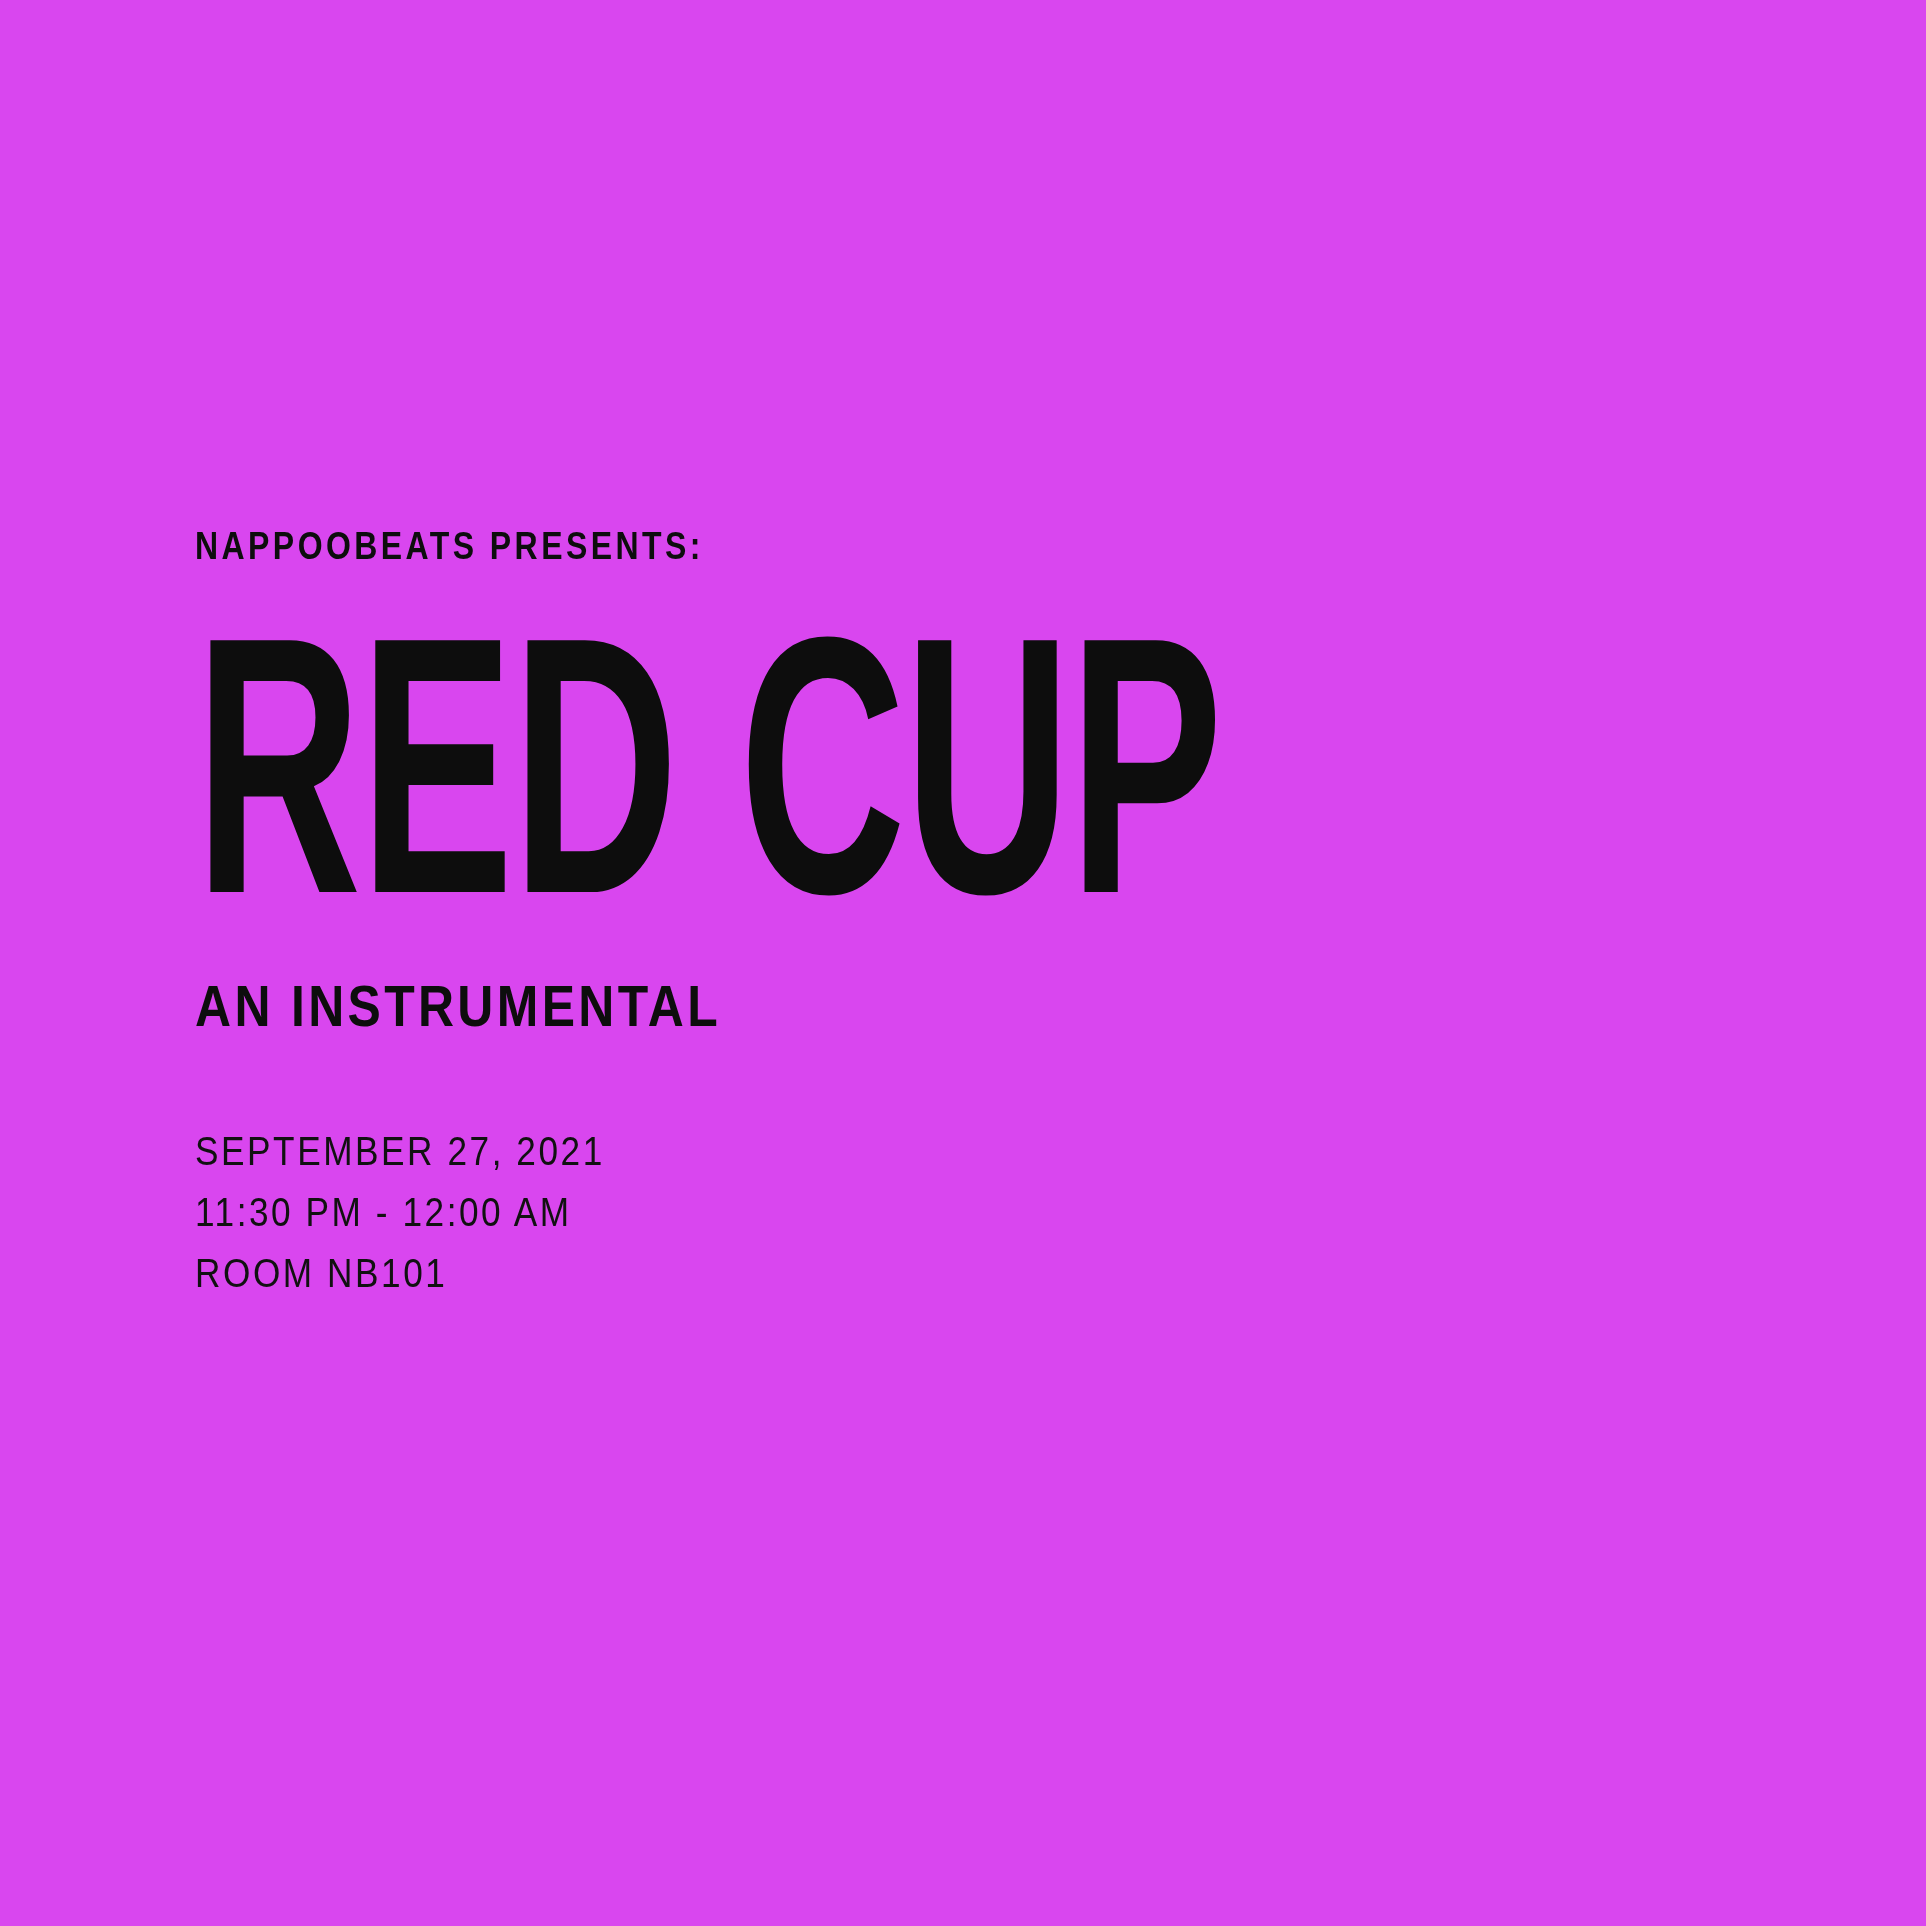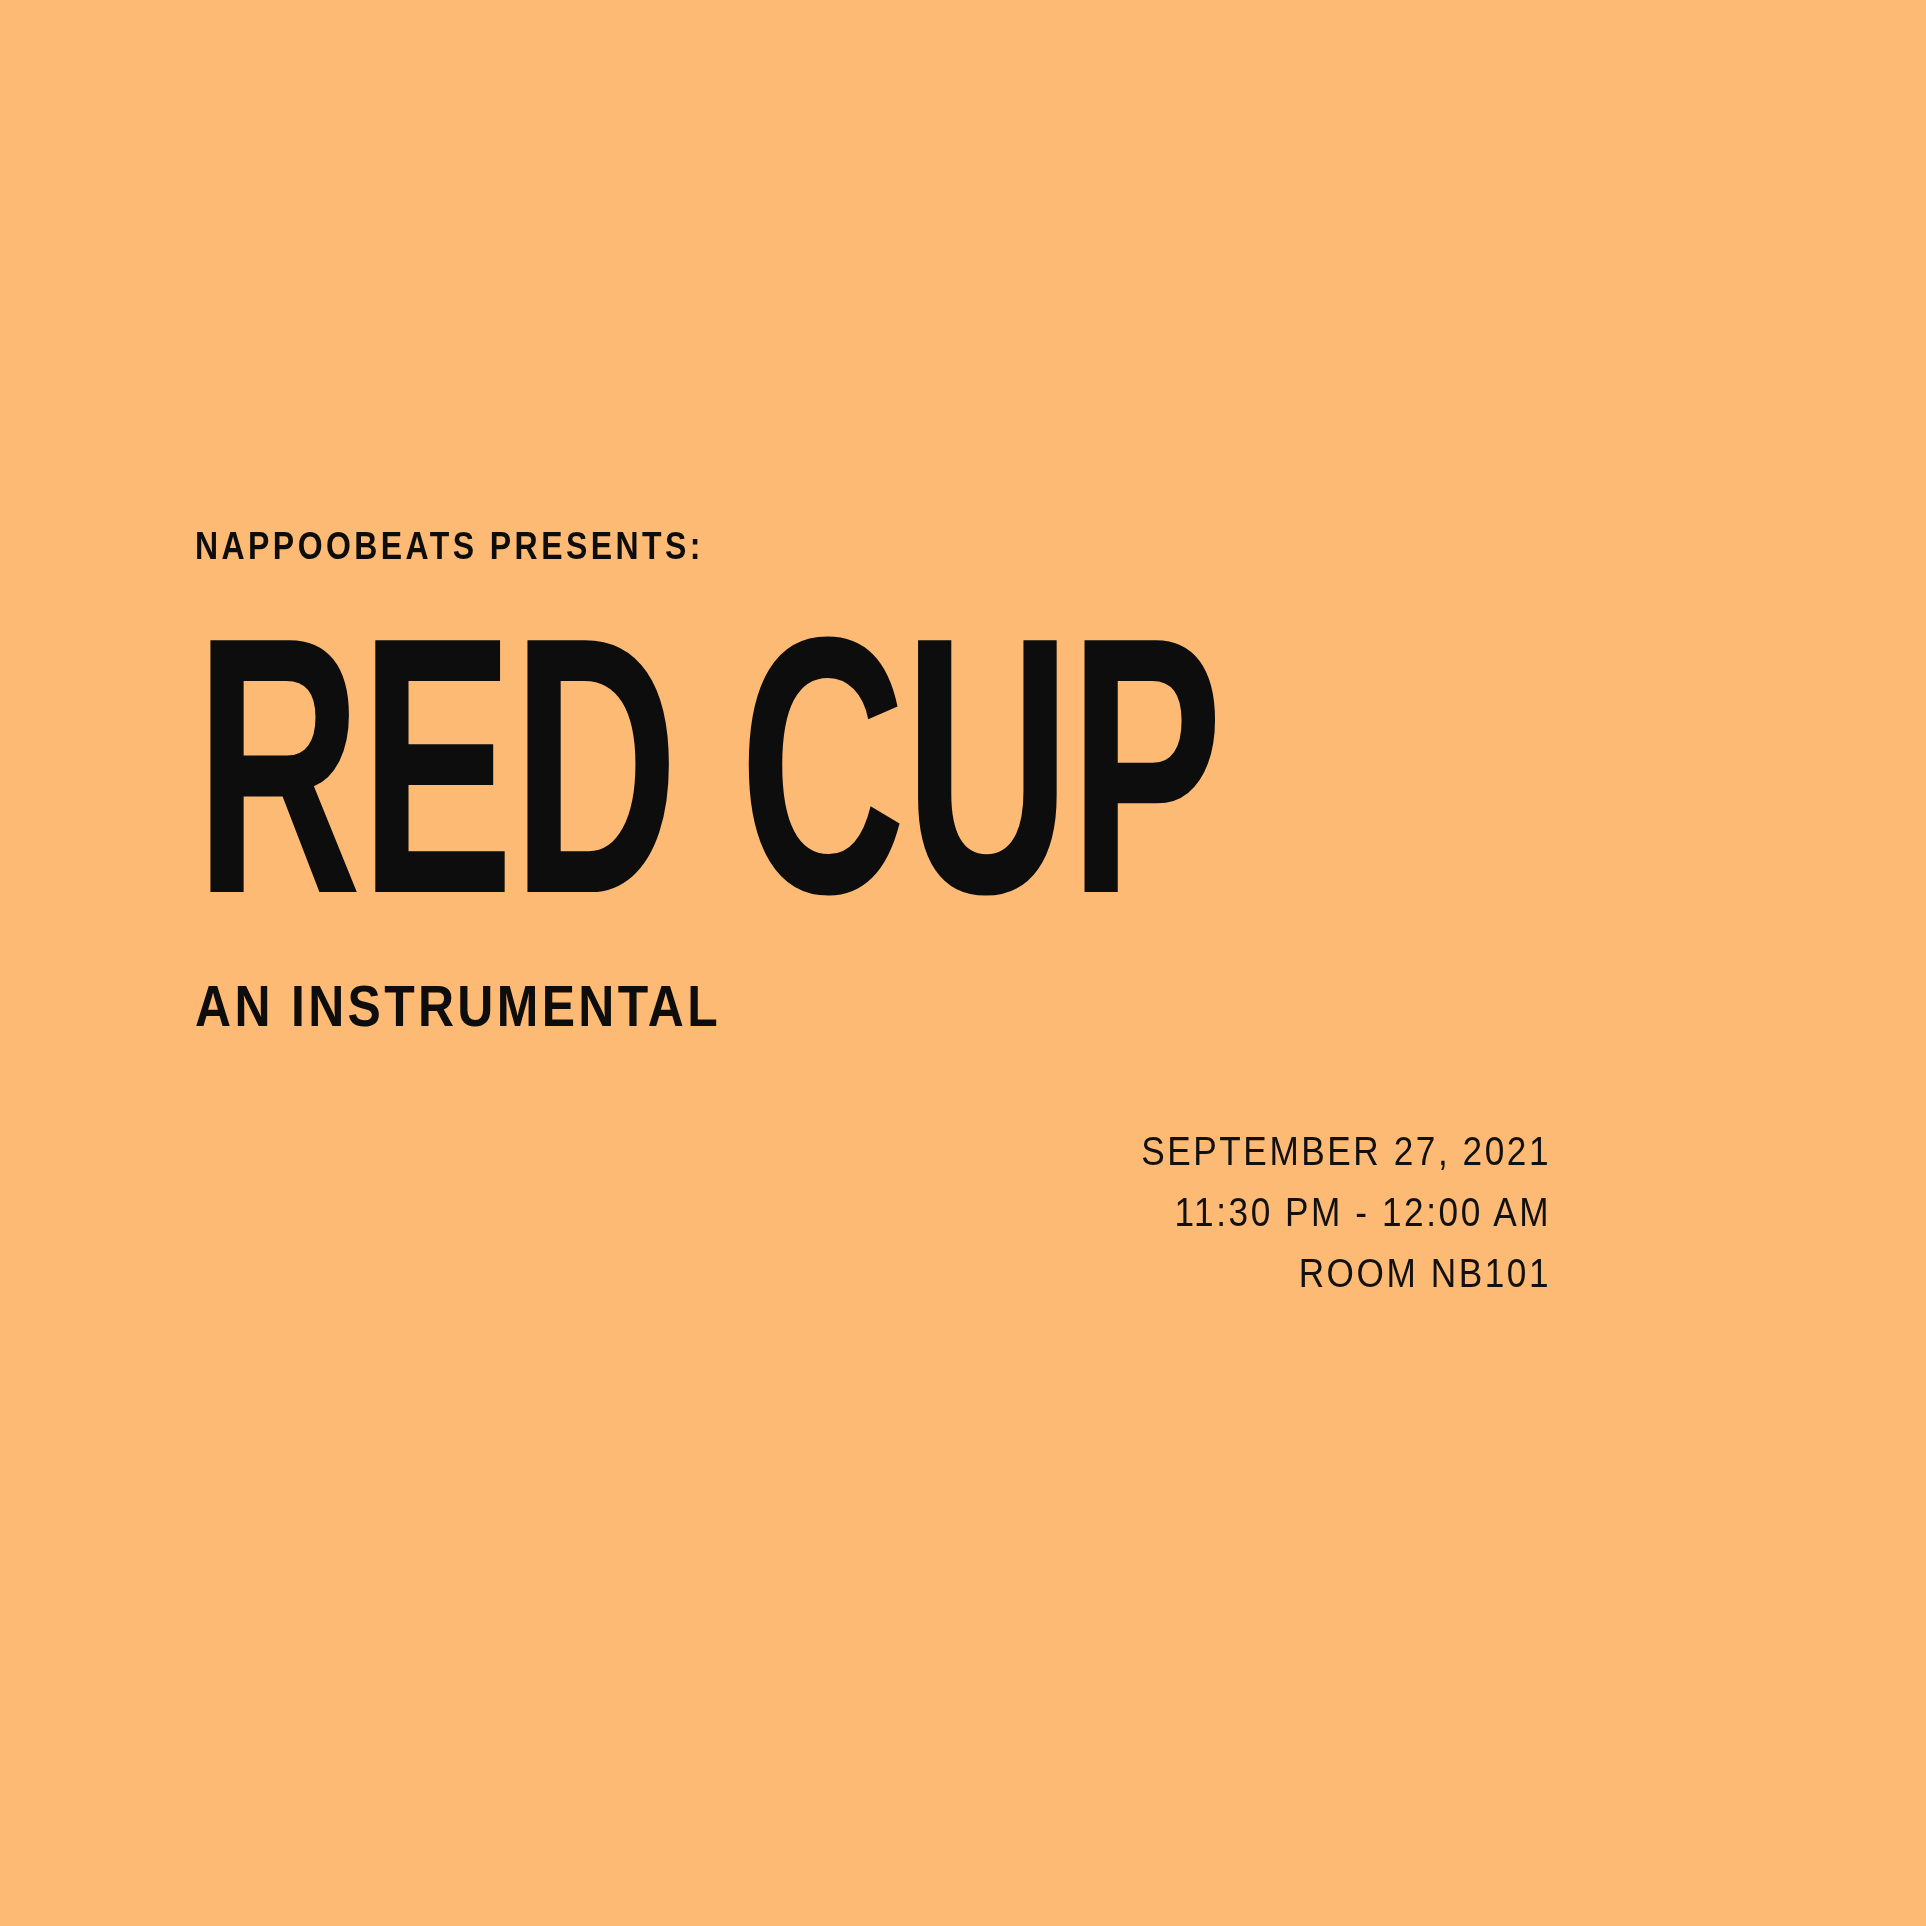--- a/index.html
+++ b/index.html
@@ -6,21 +6,21 @@
   html, body {
     margin: 0;
     padding: 0;
     background: #ffffff;
   }
 
   #poster {
     position: relative;
     width: 1926px;
     height: 1926px;
-    background: #fdba74;
+    background: #d946ef;
     overflow: hidden;
     font-family: "Liberation Sans", sans-serif;
     -webkit-font-smoothing: antialiased;
   }
 
   
   .stack {
     position: absolute;
     left: 195px;
     top: 526px;
@@ -71,21 +71,20 @@
     transform-origin: left top;
     margin: 78px 0 0 0;
     padding: 0;
   }
 
   
   .details {
     margin: 96px 0 0 0;
     padding: 0;
     list-style: none;
-    text-align: right;
   }
 
   .detail-line {
     font-family: "Liberation Sans", sans-serif;
     font-weight: 400;
     font-size: 40px;
     line-height: 1;
     letter-spacing: 2.9px;
     color: #111111;
     white-space: nowrap;

